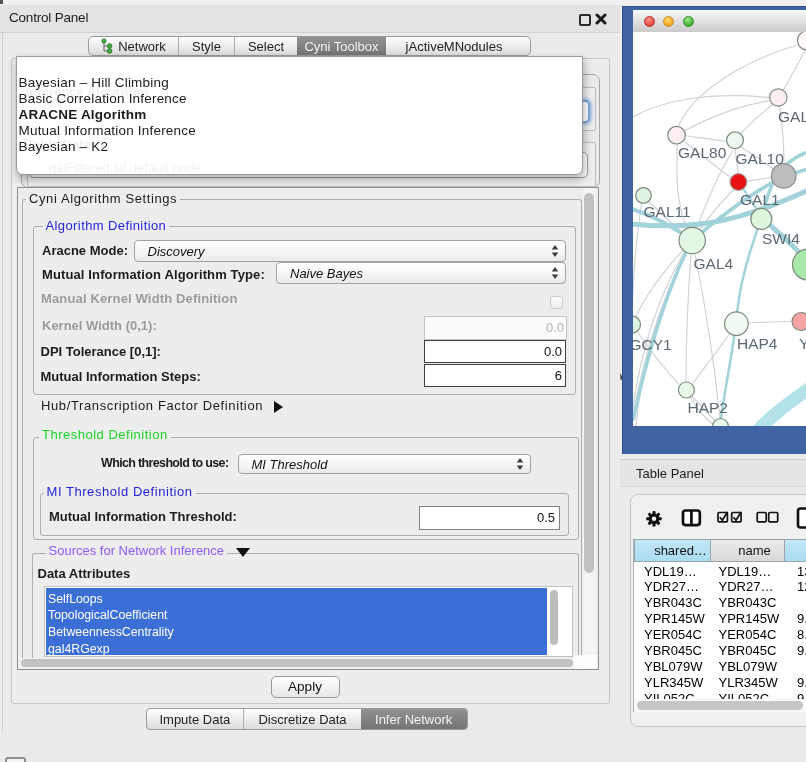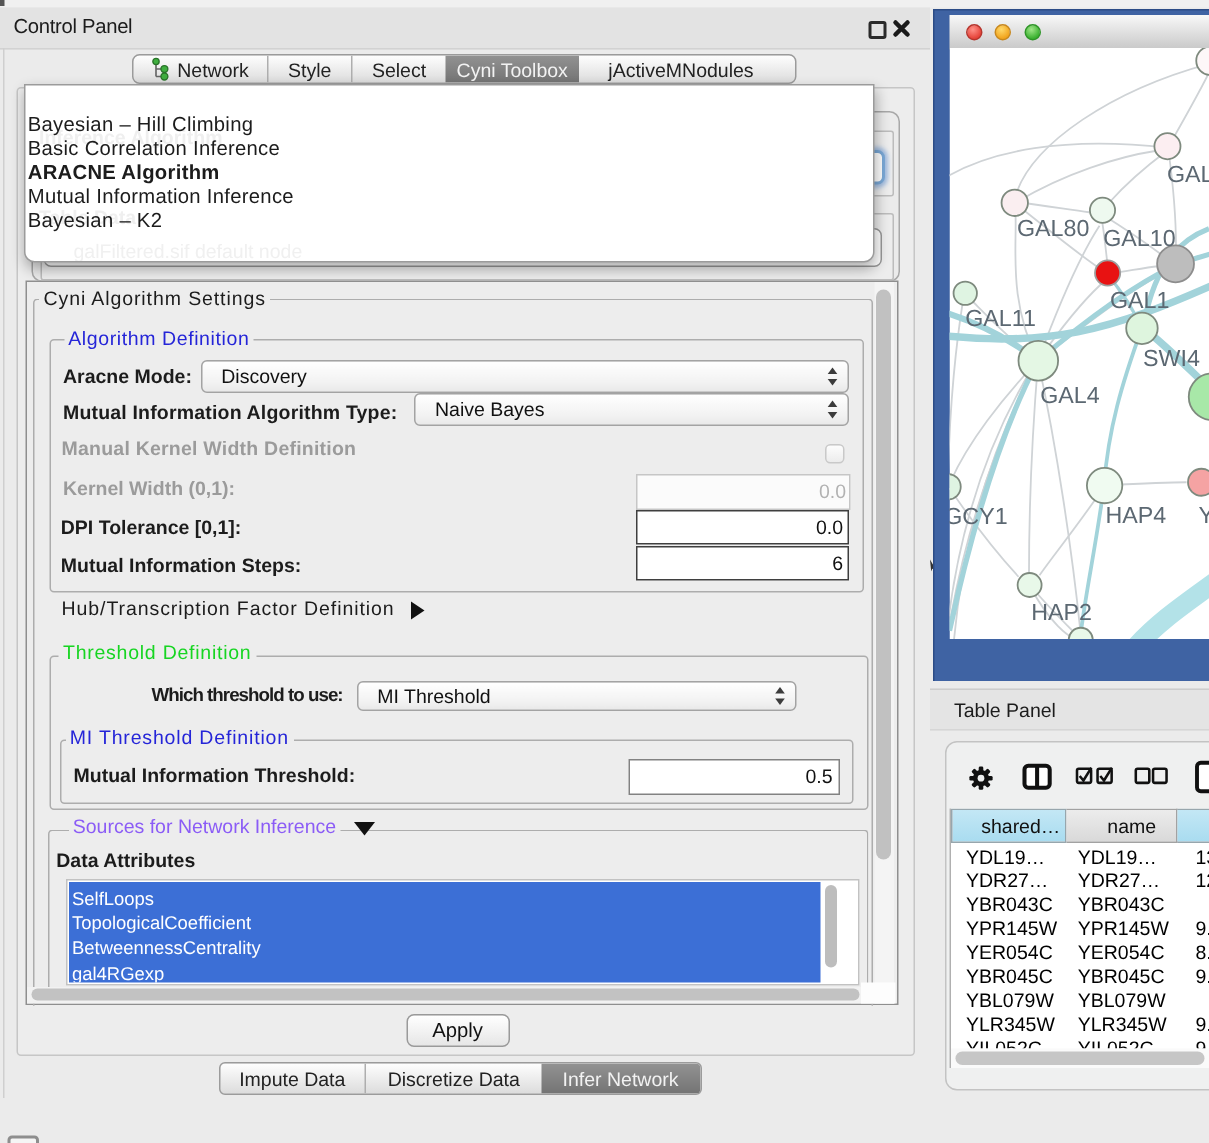--- a/index.html
+++ b/index.html
@@ -2,21 +2,21 @@
 <html><head>
 <meta charset="utf-8">
 <style>
 html,body{margin:0;padding:0;}
 body{width:806px;height:762px;position:relative;overflow:hidden;background:#ebebeb;font-family:"Liberation Sans",sans-serif;}
 .abs{position:absolute;}
 .lbl{position:absolute;font-size:13px;color:#1c1c1c;white-space:nowrap;}
 .b{font-weight:bold;}
 .gray{color:#9b9b9b;}
 .combo{position:absolute;background:linear-gradient(#ffffff,#f2f2f2 70%,#e9e9e9);border:1px solid #a3a3a3;border-radius:4px;font-size:13px;color:#111;}
-.combo .tx{position:absolute;left:13px;top:50%;transform:translateY(-50%);white-space:nowrap;}
+.combo .tx{position:absolute;left:13px;top:50%;transform:translateY(-50%);white-space:nowrap;font-style:italic;}
 .combo svg{position:absolute;right:6px;top:50%;transform:translateY(-50%);}
 .field{position:absolute;background:#fff;font-size:13px;color:#111;text-align:right;}
 .grp{position:absolute;border:1px solid #adadad;border-radius:3px;}
 .grplbl{position:absolute;font-size:13px;background:#ededed;padding:0 3px;white-space:nowrap;}
 .seg{position:absolute;display:flex;border:1px solid #9b9b9b;border-radius:5px;background:linear-gradient(#fefefe,#dcdcdc);overflow:hidden;}
 .seg>div{display:flex;align-items:center;justify-content:center;font-size:13px;color:#222;position:relative;}
 .seg>div.sel{background:linear-gradient(#929292,#747474);color:#f2f2f2;}
 .seg>div.dv{border-left:1px solid #aeaeae;text-align:center;}
 </style>
 </head>

